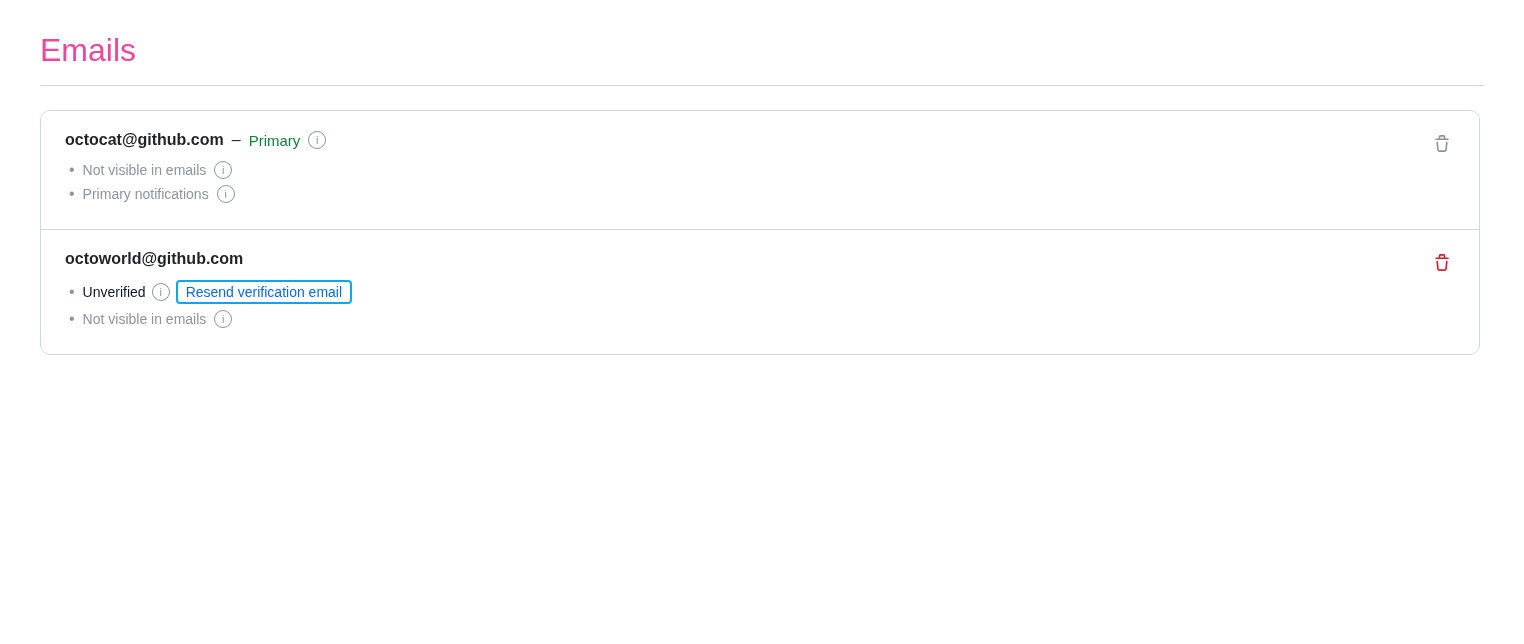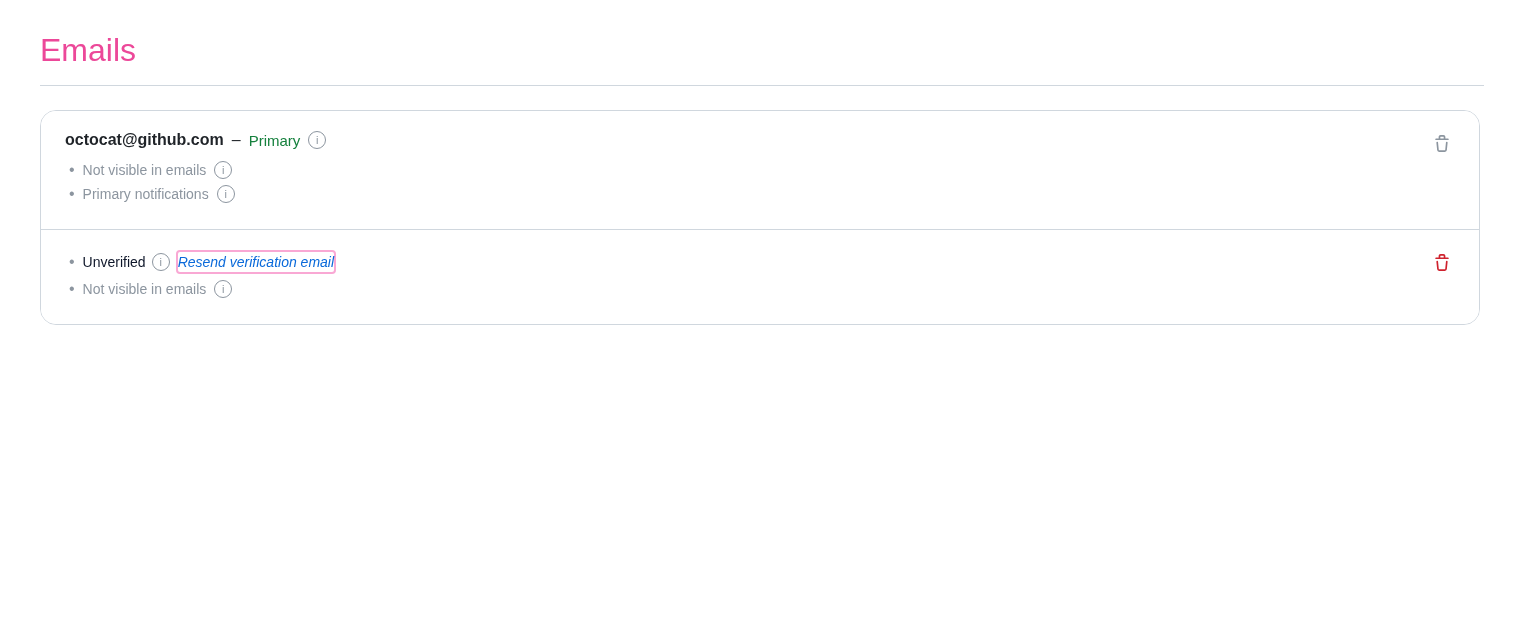--- a/index.html
+++ b/index.html
@@ -25,21 +25,21 @@
     }
 
     .divider {
       border: none;
       border-top: 1px solid #d0d7de;
       margin-bottom: 24px;
     }
 
     .emails-container {
       border: 1px solid #d0d7de;
-      border-radius: 16px;
+      border-radius: 10px;
       overflow: hidden;
       max-width: 1440px;
     }
 
     .email-row {
       padding: 20px 24px;
       position: relative;
       background: #ffffff;
     }
 
@@ -136,25 +136,24 @@
     .unverified-text {
       color: #0f172a;
       font-size: 14px;
       font-weight: 500;
     }
 
     .resend-link {
       color: #0969da;
       font-size: 14px;
       text-decoration: none;
-      border: 2px solid #f9a8d4;
+      border: 2px solid #0ea5e9;
       border-radius: 4px;
-      padding: 2px 0;
+      padding: 2px 8px;
       display: inline-block;
-      font-style: italic;
     }
 
     .unverified-row {
       display: flex;
       align-items: center;
       gap: 6px;
     }
   </style>
 </head>
 <body>
@@ -182,20 +181,23 @@
       </li>
     </ul>
     <button class="delete-btn normal" title="Delete email">
       <svg viewBox="0 0 16 16">
         <path d="M11 1.75V3h2.25a.75.75 0 0 1 0 1.5H2.75a.75.75 0 0 1 0-1.5H5V1.75C5 .784 5.784 0 6.75 0h2.5C10.216 0 11 .784 11 1.75ZM4.496 6.675l.66 6.6a.25.25 0 0 0 .249.225h5.19a.25.25 0 0 0 .249-.225l.66-6.6a.75.75 0 0 1 1.492.149l-.66 6.6A1.748 1.748 0 0 1 10.595 15h-5.19a1.75 1.75 0 0 1-1.741-1.575l-.66-6.6a.75.75 0 1 1 1.492-.15ZM6.5 1.75V3h3V1.75a.25.25 0 0 0-.25-.25h-2.5a.25.25 0 0 0-.25.25Z"></path>
       </svg>
     </button>
   </div>
 
   <div class="email-row">
+    <div class="email-header">
+      <span class="email-address">octoworld@github.com</span>
+    </div>
     <ul class="email-details">
       <li>
         <div class="unverified-row">
           <span class="unverified-text">Unverified</span>
           <span class="info-icon" title="Unverified email information">i</span>
           <a class="resend-link" href="#">Resend verification email</a>
         </div>
       </li>
       <li>
         <span>Not visible in emails</span>

